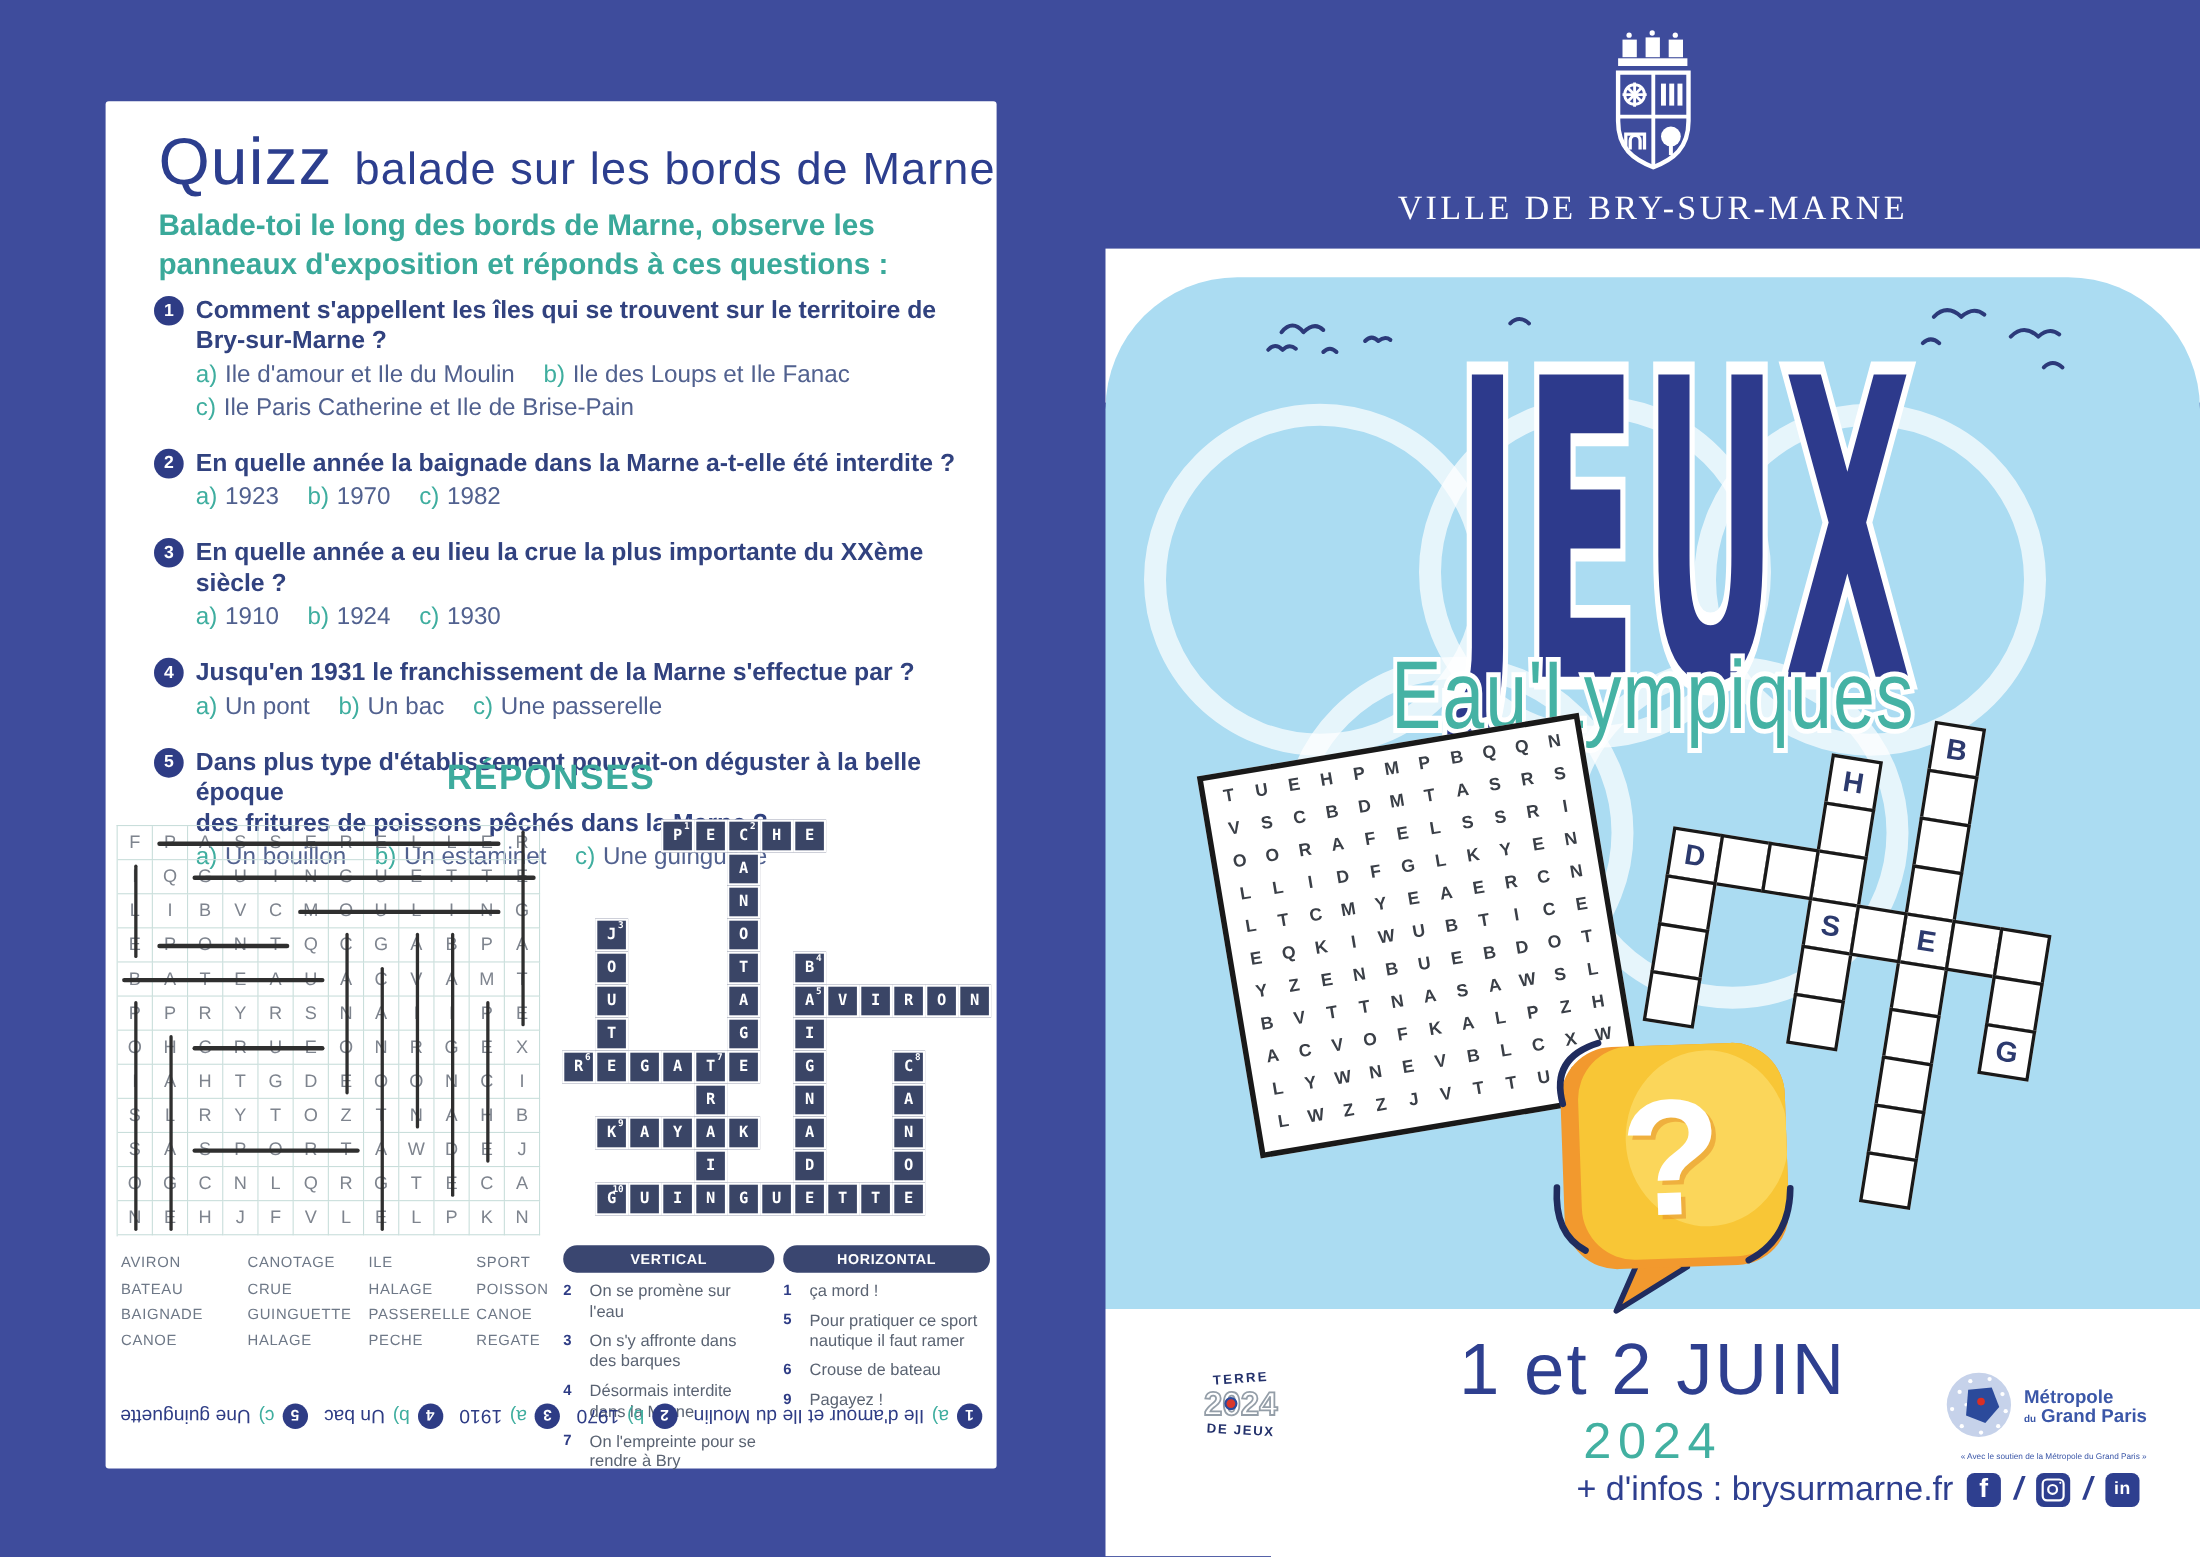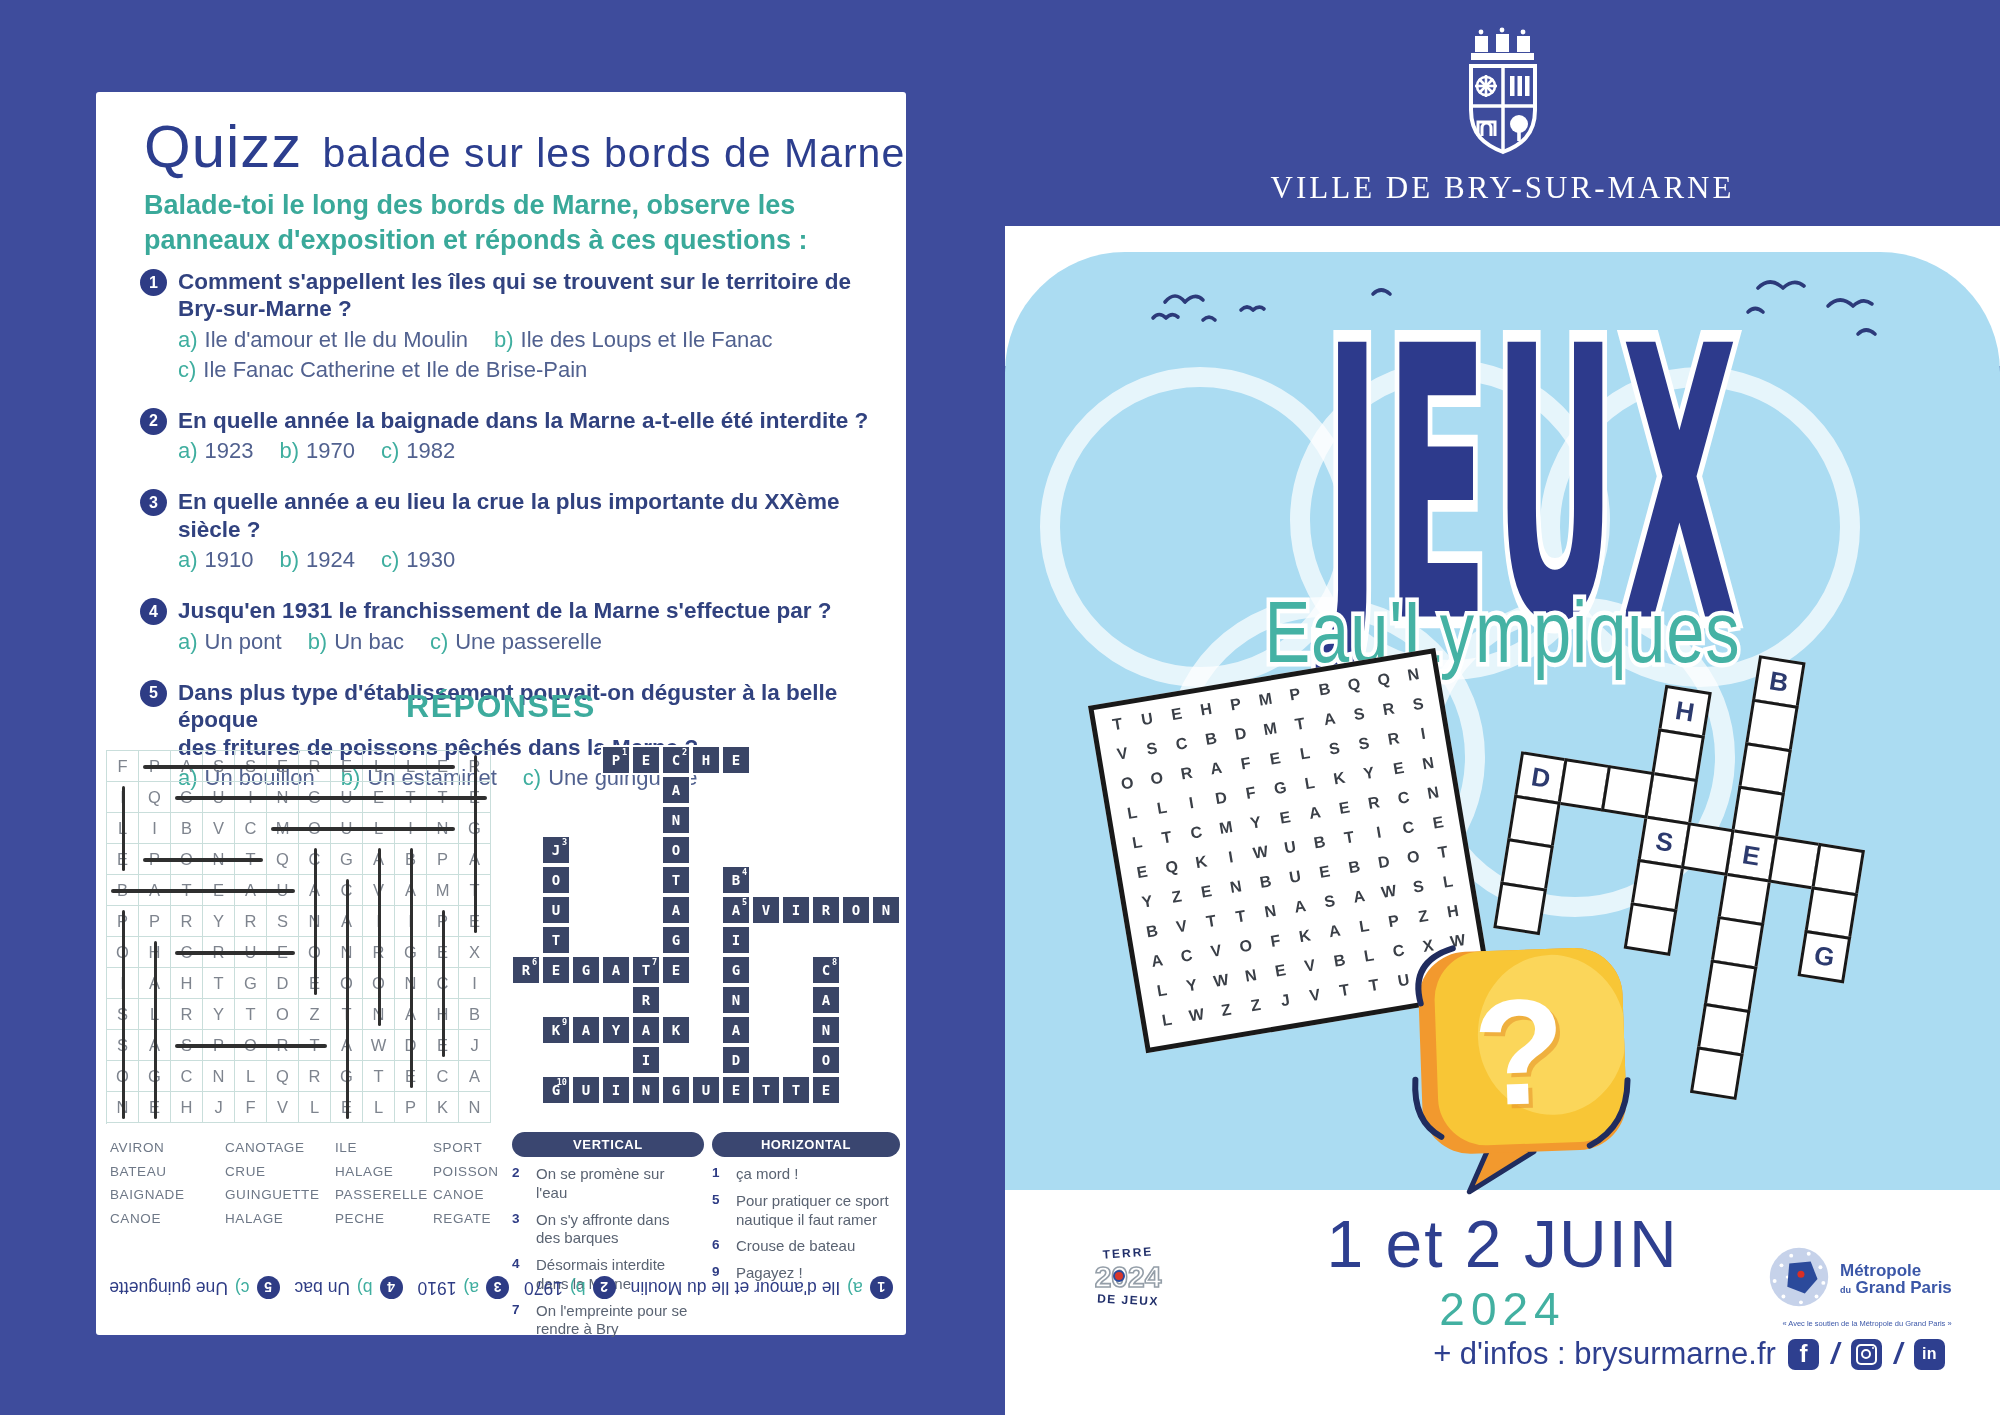--- a/index.html
+++ b/index.html
@@ -123,21 +123,21 @@
     <div class="lp-questions">
         <div class="q">
           <span class="qnum">1</span>
           <div class="qbody">
             <div class="qline">Comment s'appellent les îles qui se trouvent sur le territoire de Bry-sur-Marne ?</div>
             <div class="arow">
               <span class="aitem"><span class="am">a)</span><span class="at">Ile d'amour et Ile du Moulin</span></span>
               <span class="aitem"><span class="am">b)</span><span class="at">Ile des Loups et Ile Fanac</span></span>
             </div>
             <div class="arow">
-              <span class="aitem"><span class="am">c)</span><span class="at">Ile Fanac Catherine et Ile de Brise-Pain</span></span>
+              <span class="aitem"><span class="am">c)</span><span class="at">Ile Paris Catherine et Ile de Brise-Pain</span></span>
             </div>
           </div>
         </div>
         <div class="q">
           <span class="qnum">2</span>
           <div class="qbody">
             <div class="qline">En quelle année la baignade dans la Marne a-t-elle été interdite ?</div>
             <div class="arow">
               <span class="aitem"><span class="am">a)</span><span class="at">1923</span></span>
               <span class="aitem"><span class="am">b)</span><span class="at">1970</span></span>

